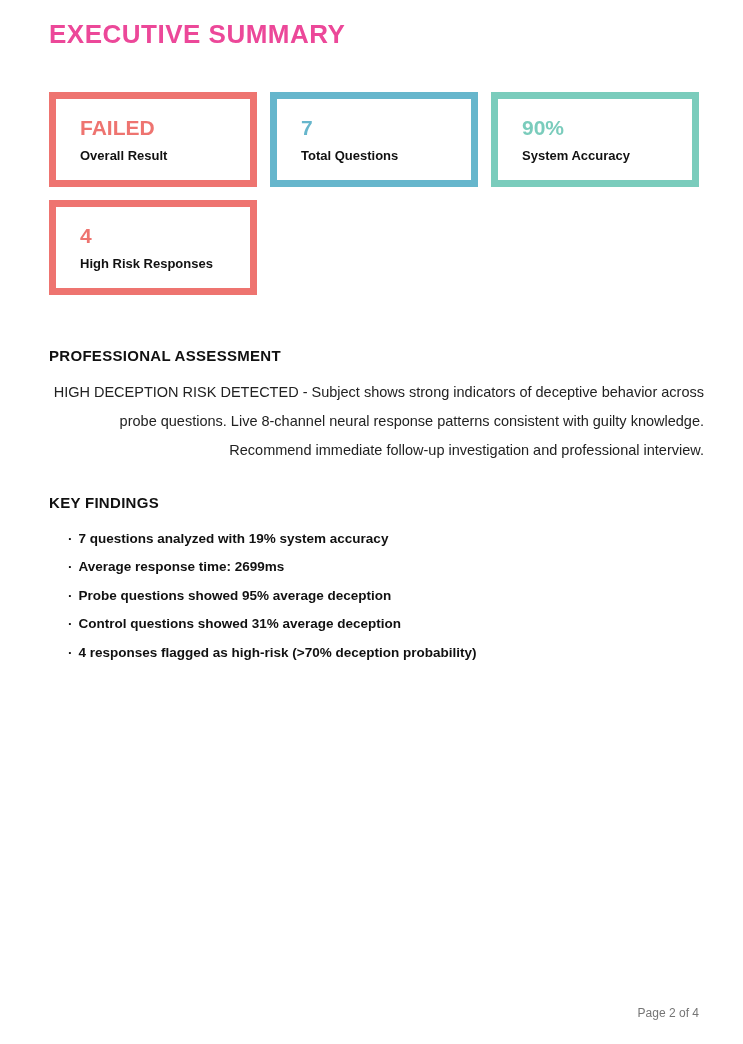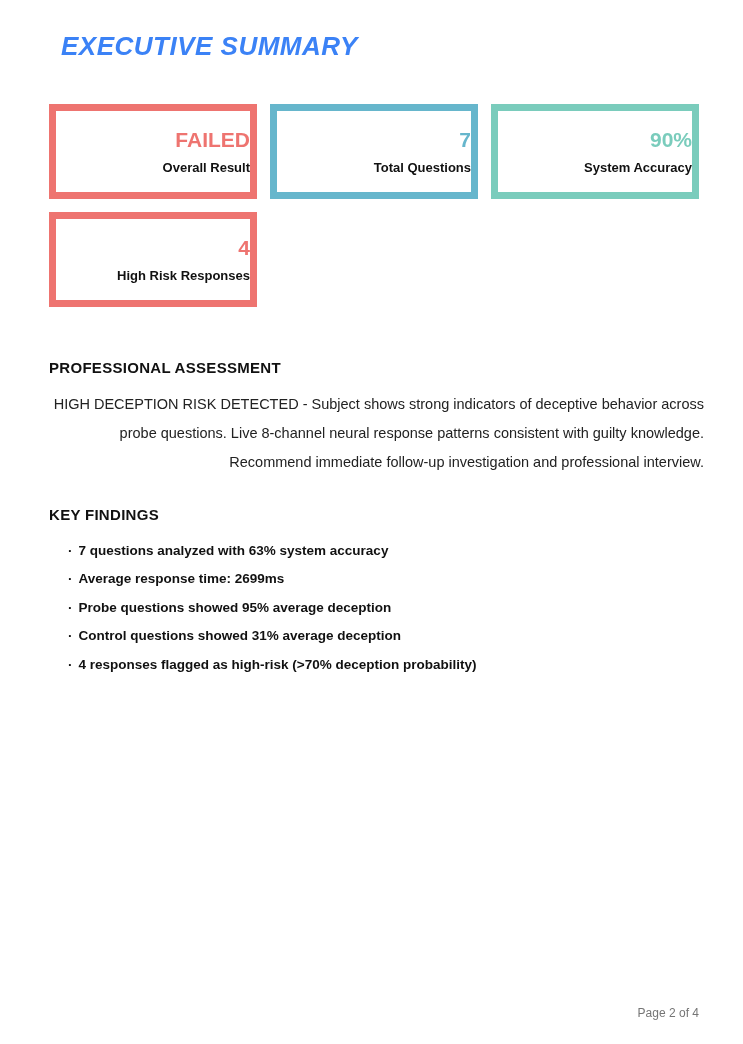--- a/index.html
+++ b/index.html
@@ -16,41 +16,40 @@
     background: #ffffff;
     overflow: hidden;
     box-sizing: border-box;
   }
   .content {
     padding: 20px 44px 0 49px;
   }
   .report-title {
     font-size: 26px;
     font-weight: bold;
-    color: #3b82f6;
+    color: #ec4899;
     letter-spacing: 0.5px;
-    margin: 12px;
+    margin: 0;
     line-height: 1.15;
-    font-style: italic;
   }
   .metrics-grid {
     margin-top: 42px;
     display: grid;
     grid-template-columns: repeat(3, 1fr);
     gap: 13px;
     width: 650px;
   }
   .metric-card {
     box-sizing: border-box;
     height: 95px;
     background: #ffffff;
     border: 7px solid #cccccc; 
     display: flex;
     flex-direction: column;
-    align-items: flex-end;
+    align-items: flex-start;
     justify-content: center;
     gap: 11px;
     text-align: center;
     padding-left: 24px;
   }
   .metric-value {
     font-size: 21px;
     font-weight: bold;
     line-height: 1;
   }
@@ -138,21 +137,21 @@
       </div>
 
     </div>
 
     <h2 class="section-heading assessment-heading">PROFESSIONAL ASSESSMENT</h2>
     <p class="assessment-body">HIGH DECEPTION RISK DETECTED - Subject shows strong indicators of deceptive behavior across probe questions. Live 8-channel neural response patterns consistent with guilty knowledge. Recommend immediate follow-up investigation and professional interview.</p>
 
     <h2 class="section-heading findings-heading">KEY FINDINGS</h2>
     <ul class="findings-list">
       <li class="finding-item">
-        <span class="bullet-dot">·</span><span>7 questions analyzed with 63% system accuracy</span>
+        <span class="bullet-dot">·</span><span>7 questions analyzed with 19% system accuracy</span>
       </li>
       <li class="finding-item">
         <span class="bullet-dot">·</span><span>Average response time: 2699ms</span>
       </li>
       <li class="finding-item">
         <span class="bullet-dot">·</span><span>Probe questions showed 95% average deception</span>
       </li>
       <li class="finding-item">
         <span class="bullet-dot">·</span><span>Control questions showed 31% average deception</span>
       </li>

